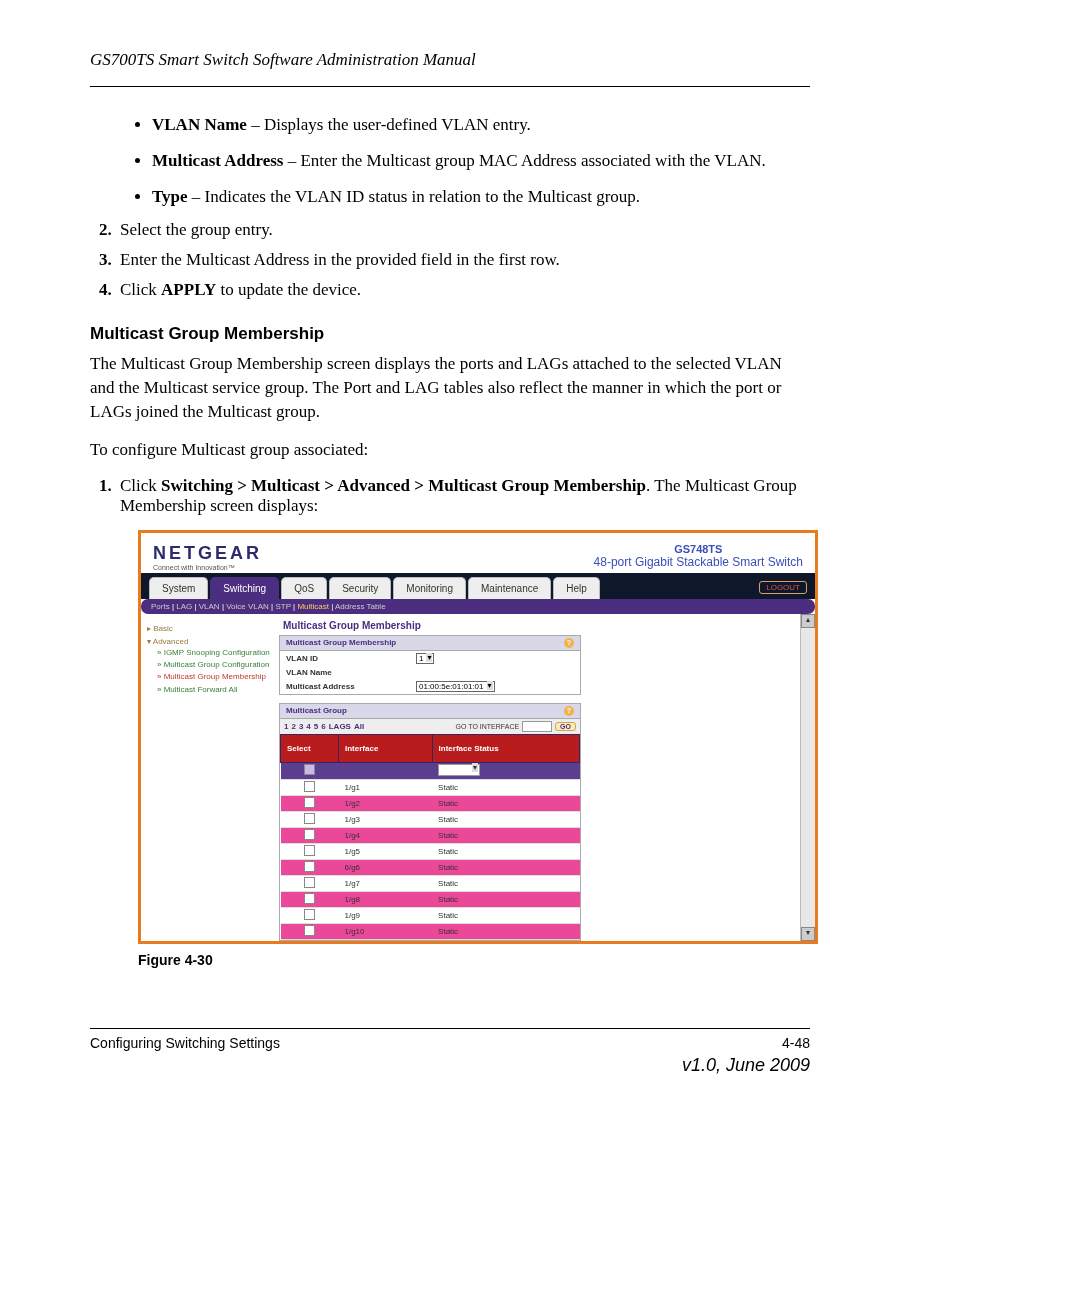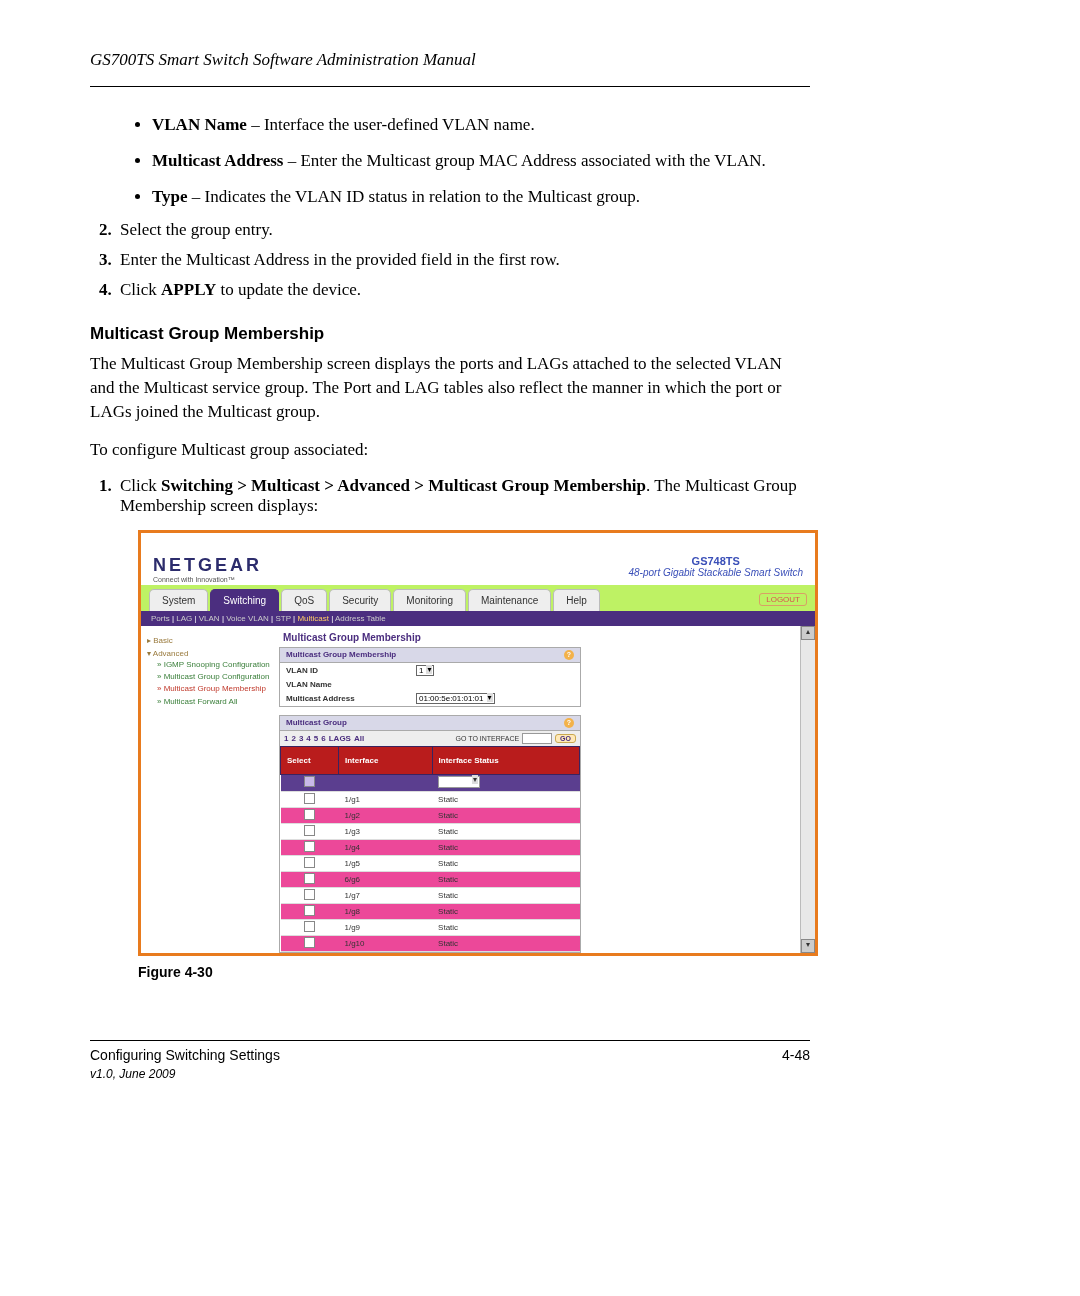--- a/index.html
+++ b/index.html
@@ -71,42 +71,42 @@
   .footer {
     margin-top: 60px;
     border-top: 1px solid #000;
     padding-top: 6px;
     font-family: Arial, Helvetica, sans-serif;
     font-size: 14px;
     display: flex;
     justify-content: space-between;
   }
   .footer-center {
-    text-align: left;
+    text-align: right;
     font-style: italic;
     font-family: Arial, Helvetica, sans-serif;
-    font-size: 12px;
+    font-size: 18px;
     margin-top: 4px;
   }
 
   
   .shot-wrap {
     margin: 14px 0 0 48px;
     width: 680px;
     font-family: Verdana, Arial, sans-serif;
   }
   .shot-outer {
     border: 3px solid #e87b1e;
     background: #fff;
   }
   .shot-top {
     display: flex;
     justify-content: space-between;
     align-items: flex-start;
-    padding: 22px 12px 2px 12px;
+    padding: 10px 12px 2px 12px;
   }
   .ng-logo {
     font-family: Arial, sans-serif;
     font-weight: bold;
     font-size: 18px;
     color: #2c2c6c;
     letter-spacing: 3px;
   }
   .ng-sub {
     font-size: 7px;
@@ -114,27 +114,26 @@
     letter-spacing: 0;
   }
   .prod-title {
     color: #3a4fb8;
     font-weight: bold;
     font-size: 11px;
     text-align: center;
   }
   .prod-sub {
     color: #3a4fb8;
-    font-size: 10px;
-    font-style: italic;
+    font-size: 12px;
   }
   .tabbar {
     display: flex;
     align-items: flex-end;
-    background: #bef264;
+    background: #0f172a;
     padding: 4px 8px 0 8px;
     border-bottom: 0;
   }
   .tab {
     font-size: 10px;
     padding: 5px 12px;
     background: #eee;
     border: 1px solid #bbb;
     border-bottom: none;
     margin-right: 2px;
@@ -153,20 +152,21 @@
     border: 1px solid #d9a066;
     padding: 1px 6px;
     border-radius: 3px;
     align-self: center;
   }
   .subnav {
     background: #4b2e7f;
     color: #fff;
     font-size: 8px;
     padding: 3px 10px;
+    border-radius: 7px;
   }
   .subnav span { color: #ccc; }
   .subnav .sel { color: #ffcc66; }
   .app-body {
     display: flex;
     background: #fff;
   }
   .sidebar {
     width: 130px;
     font-size: 8px;
@@ -275,21 +275,21 @@
     font-size:8px; text-align:center; line-height:10px; color:#333;
   }
 </style>
 </head>
 <body>
 
 <div class="header-line">GS700TS Smart Switch Software Administration Manual</div>
 
 <ul class="top-bullets">
   <li>
-    <strong>VLAN Name</strong><span> – Interface the user-defined VLAN name.</span>
+    <strong>VLAN Name</strong><span> – Displays the user-defined VLAN entry.</span>
   </li>
   <li>
     <strong>Multicast Address</strong><span> – Enter the Multicast group MAC Address associated with the VLAN.</span>
   </li>
   <li>
     <strong>Type</strong><span> – Indicates the VLAN ID status in relation to the Multicast group.</span>
     <ul class="sub-dash">
     </ul>
   </li>
 </ul>

